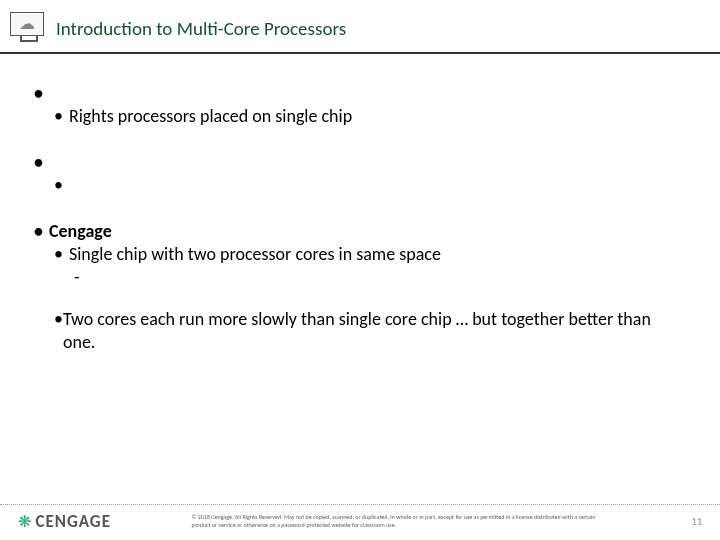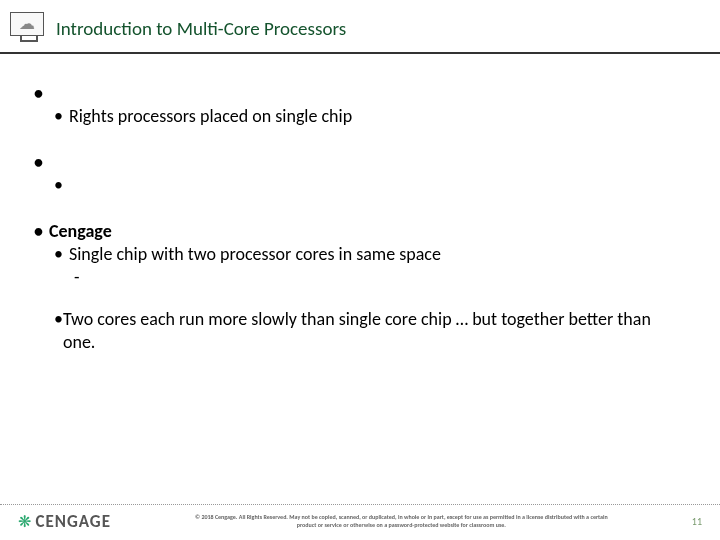--- a/index.html
+++ b/index.html
@@ -104,24 +104,22 @@
   .brand-text {
     font-size: 17px;
     letter-spacing: 1px;
     color: #555;
     font-weight: 600;
     text-align: right;
   }
   .copyright {
     font-size: 6px;
     color: #666;
-    text-align: center;
     max-width: 420px;
     line-height: 1.2;
-    font-weight: bold;
   }
   .pagenum {
     font-size: 10px;
     color: #7a9b6f;
   }
 </style>
 </head>
 <body>
 
 <div class="header">

